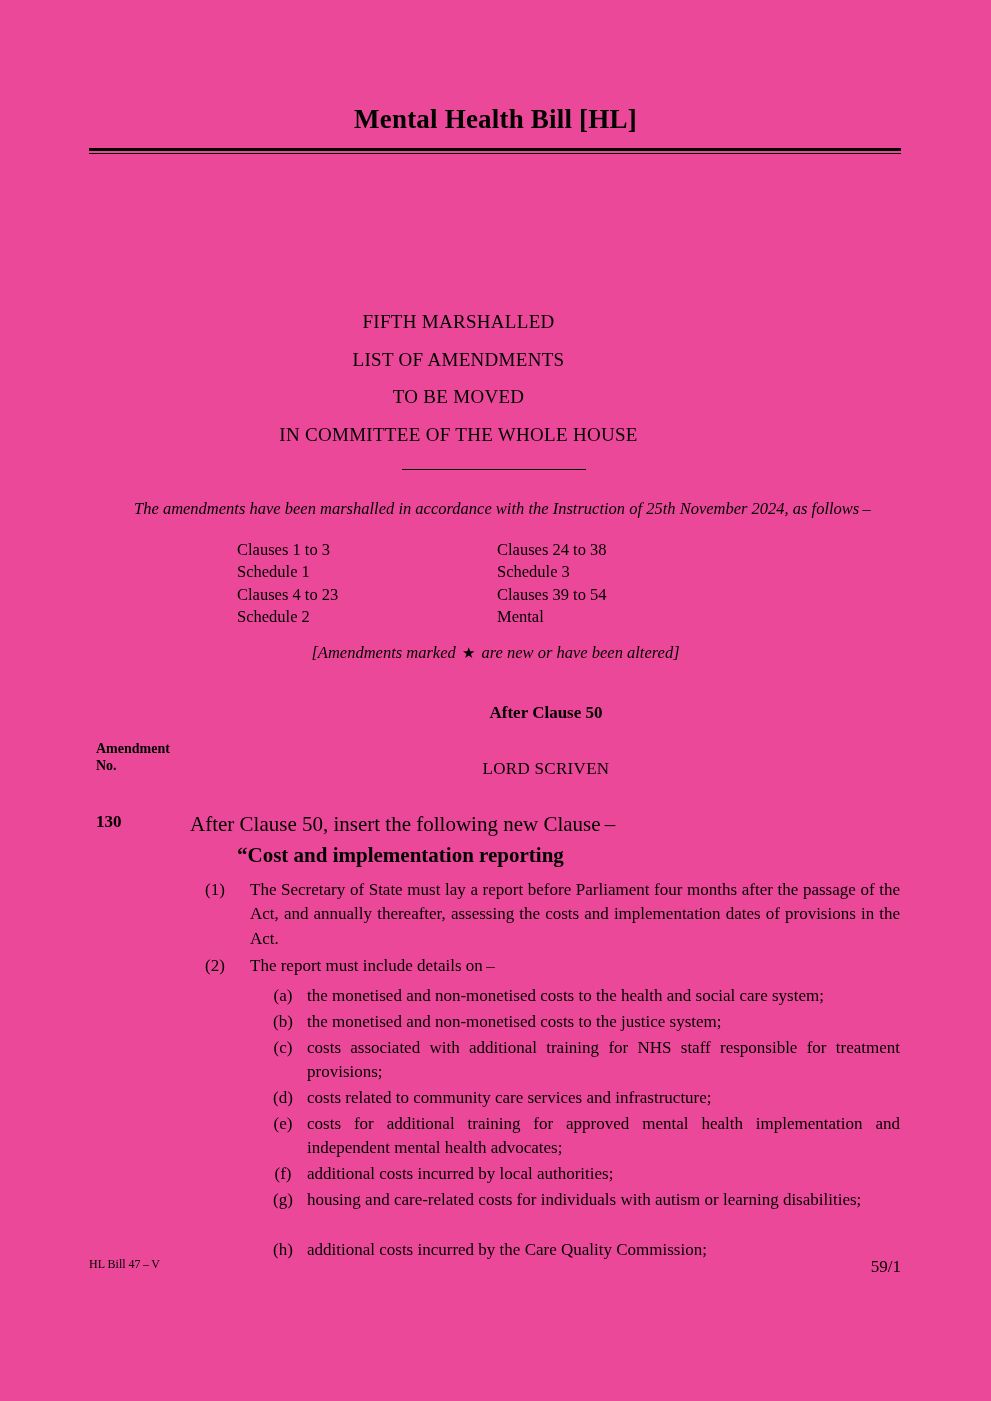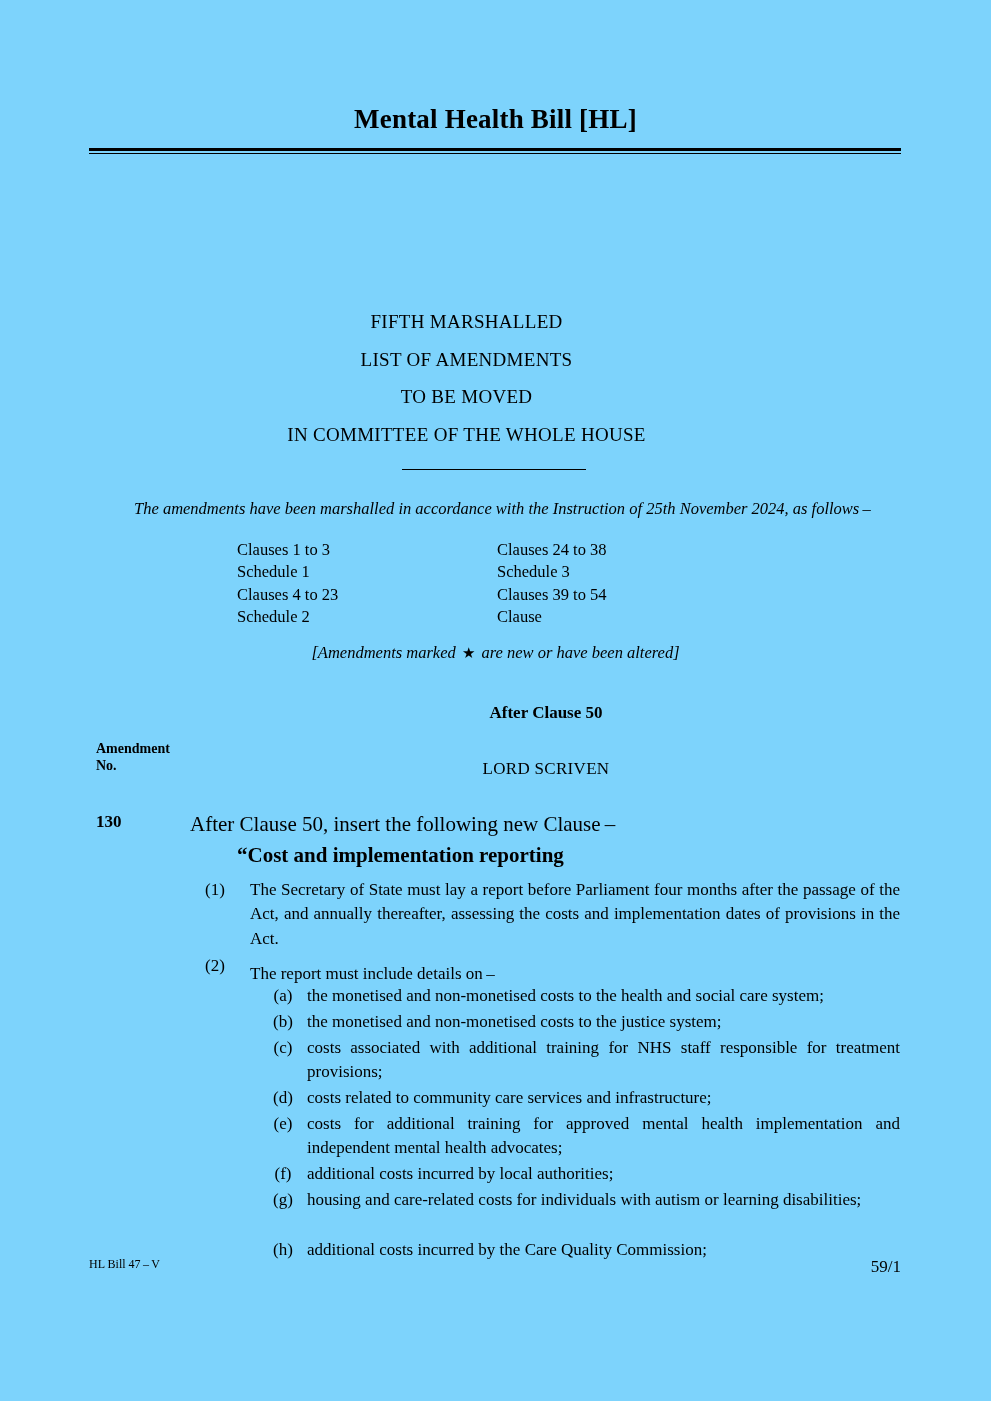--- a/index.html
+++ b/index.html
@@ -9,21 +9,21 @@
   }
   body {
     font-family: "Liberation Serif", "DejaVu Serif", serif;
     color: #000000;
   }
   .page {
     position: relative;
     width: 991px;
     height: 1401px;
     margin: 0 auto;
-    background: #7dd3fc;
+    background: #ec4899;
     overflow: hidden;
   }
 
   
   .doc-title {
     position: absolute;
     left: 0;
     top: 104px;
     width: 991px;
     text-align: center;
@@ -44,21 +44,21 @@
   }
   .rule-double .r2 {
     height: 1px;
     background: #000;
     margin-top: 2px;
   }
 
   
   .heading-block {
     position: absolute;
-    left: 8px;
+    left: 0;
     top: 303px;
     width: 917px;
     text-align: center;
   }
   .heading-block .hline {
     font-size: 19px;
     line-height: 37.5px;
     letter-spacing: 0.3px;
   }
 
@@ -194,21 +194,20 @@
     width: 38px;
     text-align: left;
   }
   .subsec .txt {
     display: block;
     margin-left: 45px;
     text-align: justify;
   }
   .subsec .txt.nojust {
     text-align: left;
-    margin-top: 8px;
   }
 
   .para {
     position: absolute;
     left: 265px;
     width: 635px;
     font-size: 17px;
     line-height: 24.4px;
   }
   .para .letter {
@@ -272,21 +271,21 @@
     <div class="crow">
       <span class="c-left">Schedule 1</span>
       <span class="c-right">Schedule 3</span>
     </div>
     <div class="crow">
       <span class="c-left">Clauses 4 to 23</span>
       <span class="c-right">Clauses 39 to 54</span>
     </div>
     <div class="crow">
       <span class="c-left">Schedule 2</span>
-      <span class="c-right">Clause</span>
+      <span class="c-right">Mental</span>
     </div>
   </div>
 
   <div class="star-note">
     <span>[</span><span>Amendments marked </span><span class="star">★</span><span> are new or have been altered</span><span>]</span>
   </div>
 
   <div class="amend-no-label">
     <div>Amendment</div>
     <div>No.</div>

